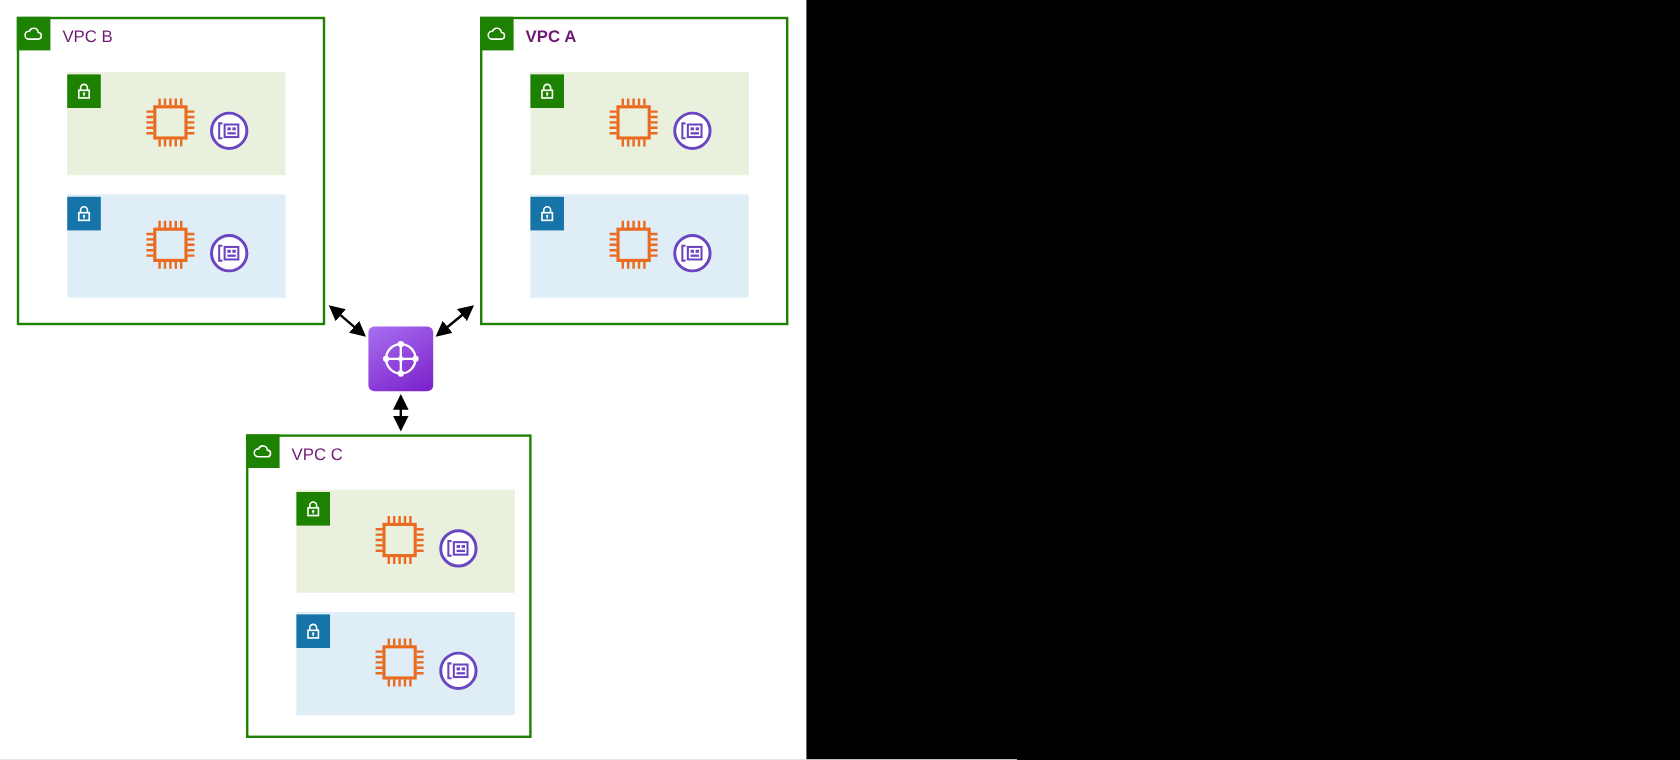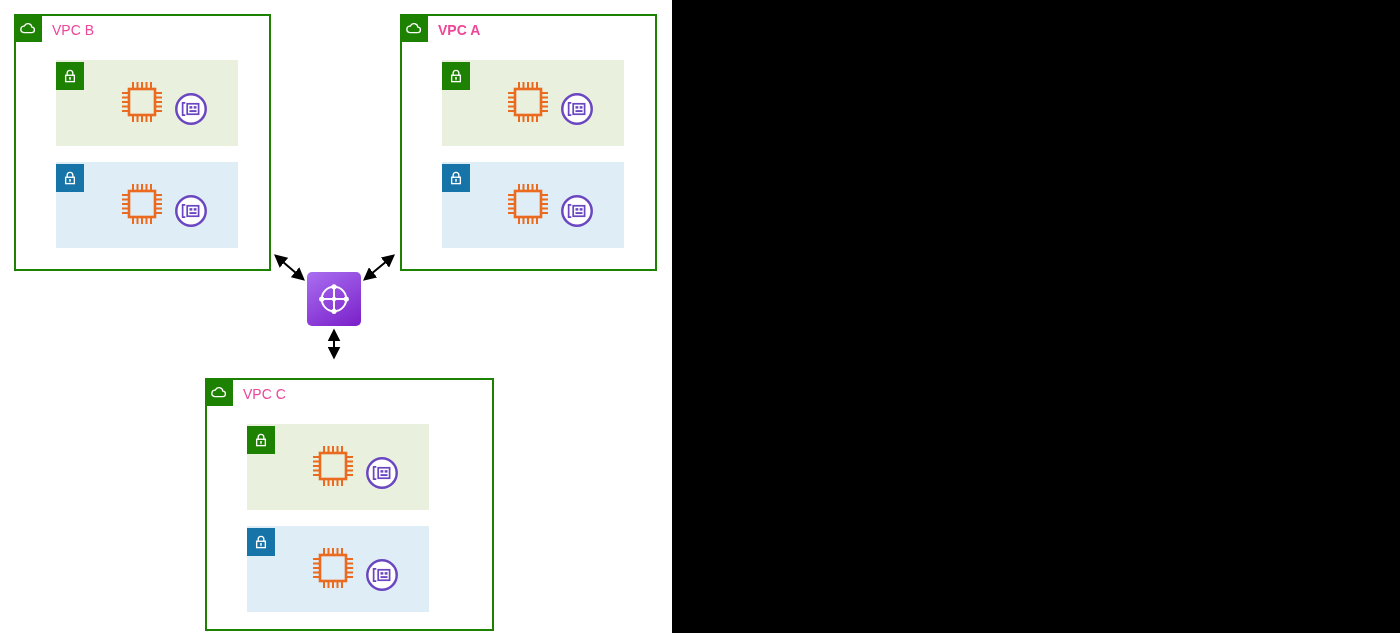--- a/index.html
+++ b/index.html
@@ -7,27 +7,27 @@
     position:relative;width:1400px;height:633px;background:#ffffff;
     overflow:hidden;font-family:"Liberation Sans",sans-serif;
   }
   .masked-region{
     position:absolute;left:672px;top:0;width:728px;height:633px;background:#000000;
   }
   
   .vpc-box{position:absolute;border:2px solid #1D8102;background:#ffffff;box-sizing:border-box;}
   .vpc-b{left:14px;top:14px;width:257px;height:257px;}
   .vpc-a{left:400px;top:14px;width:257px;height:257px;font-weight:bold;}
-  .vpc-c{left:205px;top:362px;width:289px;height:253px;margin-top:16px;}
+  .vpc-c{left:205px;top:362px;width:238px;height:253px;}
   .vpc-corner{
     position:absolute;left:-2px;top:-2px;width:28px;height:28px;background:#1D8102;
     display:flex;align-items:center;justify-content:center;
   }
   .vpc-label{
-    position:absolute;left:36px;top:5px;font-size:14px;line-height:18px;color:#ec4899;
+    position:absolute;left:36px;top:5px;font-size:14px;line-height:18px;color:#701a75;
   }
   
   .subnet{position:absolute;left:40px;width:182px;height:86px;}
   .subnet-green{top:44px;background:#E9F0DE;}
   .subnet-blue{top:146px;background:#DFEDF6;}
   .subnet-badge{
     position:absolute;left:0;top:2px;width:28px;height:28px;
     display:flex;align-items:center;justify-content:center;
   }
   .badge-green{background:#1D8102;}

